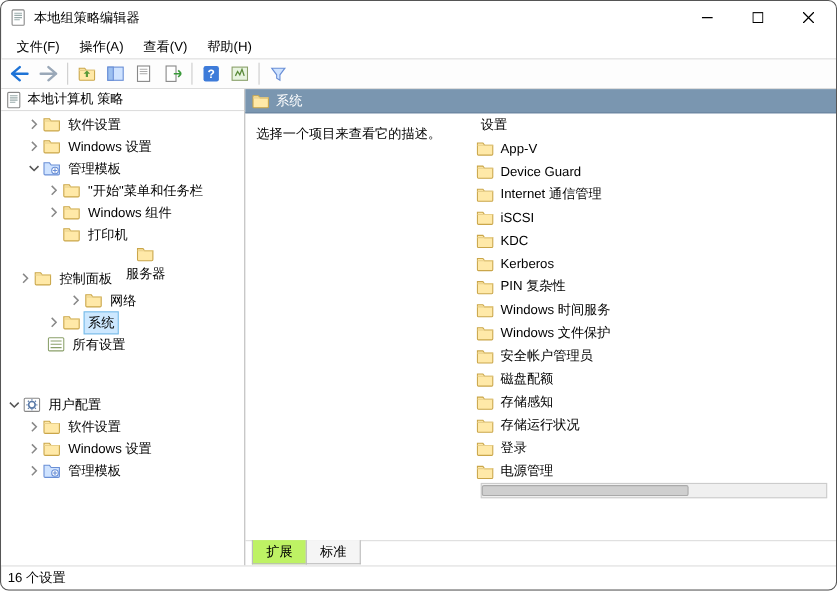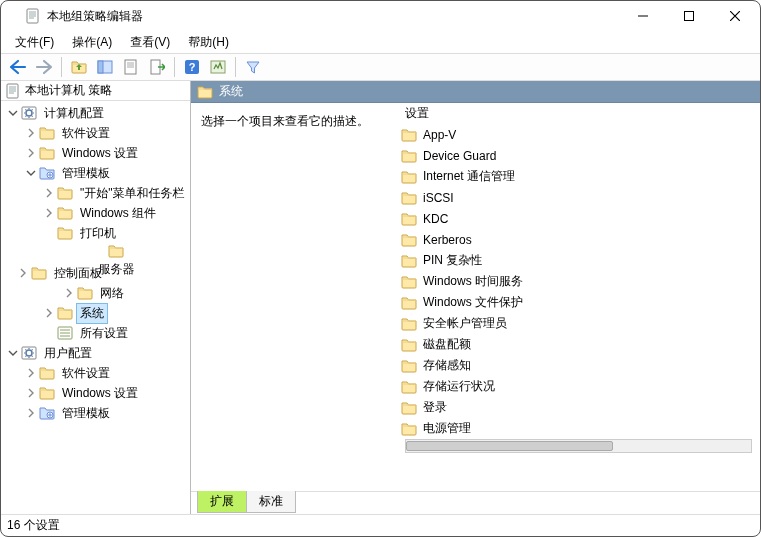--- a/index.html
+++ b/index.html
@@ -7,42 +7,41 @@
   .window {
     width: 761px; height: 537px;
     border: 1px solid #555; border-radius: 8px;
     background: #fff; display: flex; flex-direction: column;
     overflow: hidden; position: relative;
   }
   
   .titlebar {
     height: 30px; display: flex; align-items: center;
     padding: 0 2px 0 8px;
-    margin-left: 16px;
   }
   .titlebar .app-icon { width: 16px; height: 16px; margin-right: 6px; }
   .titlebar .title { flex: 1; font-size: 12px; }
   .win-controls { display: flex; }
   .win-btn { width: 46px; height: 30px; display: flex; align-items: center; justify-content: center; }
   .win-btn svg { width: 10px; height: 10px; }
   
   .menubar { height: 22px; display: flex; align-items: center; padding: 0 6px; gap: 2px; }
   .menu-item { padding: 2px 8px; font-size: 12px; }
   
   .toolbar {
     height: 28px; border-top: 1px solid #ddd; border-bottom: 1px solid #ddd;
     display: flex; align-items: center; padding: 0 4px; gap: 0;
     background: #fdfdfd;
   }
   .tbtn { width: 26px; height: 24px; display: flex; align-items: center; justify-content: center; }
   .tsep { width: 1px; height: 20px; background: #ccc; margin: 0 4px; }
   
   .body-row { flex: 1; display: flex; min-height: 0; }
   .tree-pane {
-    width: 190px; border-right: 1px solid #bbb;
+    width: 222px; border-right: 1px solid #bbb;
     display: flex; flex-direction: column;
     background: #fff;
   }
   .tree-header {
     height: 20px; display: flex; align-items: center; gap: 4px;
     padding: 0 4px; font-size: 12px;
     border-bottom: 1px solid #ddd;
   }
   .tree-body { flex: 1; overflow: auto; padding-top: 2px; }
   .tree-node { display: flex; align-items: center; height: 20px; font-size: 12px; white-space: nowrap; }
@@ -216,31 +215,20 @@
     <div class="tree-pane">
       <div class="tree-header">
         <svg width="16" height="16" viewBox="0 0 16 16">
             <use href="#root-doc-icon"></use>
           </svg>
         <span>本地计算机 策略</span>
       </div>
       <div class="tree-body">
 
         <div id="tree-container">
-            <div class="tree-node" style="padding-left: 6px;">
-              <span class="expander">
-                <svg width="10" height="10" viewBox="0 0 10 10">
-                  <path d="M1 3 L5 7 L9 3" stroke="#555" fill="none" stroke-width="1.4"></path>
-                </svg>
-              </span>
-              <span class="node-icon"><svg width="16" height="16" viewBox="0 0 16 16">
-                  <use href="#gear-node-icon"></use>
-                </svg></span>
-              <span class="node-label">计算机配置</span>
-            </div>
             <div class="tree-node" style="padding-left: 24px;">
               <span class="expander">
                 <svg width="10" height="10" viewBox="0 0 10 10">
                   <path d="M3 1 L7 5 L3 9" stroke="#888" fill="none" stroke-width="1.4"></path>
                 </svg>
               </span>
               <span class="node-icon"><svg width="16" height="16" viewBox="0 0 16 16">
                   <use href="#folder-icon"></use>
                 </svg></span>
               <span class="node-label">软件设置</span>
@@ -329,28 +317,28 @@
               <span class="expander">
                 <svg width="10" height="10" viewBox="0 0 10 10">
                   <path d="M3 1 L7 5 L3 9" stroke="#888" fill="none" stroke-width="1.4"></path>
                 </svg>
               </span>
               <span class="node-icon"><svg width="16" height="16" viewBox="0 0 16 16">
                   <use href="#folder-icon"></use>
                 </svg></span>
               <span class="node-label">系统</span>
             </div>
-            <div class="tree-node" style="padding-left: 42px;">
+            <div class="tree-node" style="padding-left: 28px;">
               <span class="expander"></span>
               <span class="node-icon"><svg width="16" height="16" viewBox="0 0 16 16">
                   <use href="#settings-list-icon"></use>
                 </svg></span>
               <span class="node-label">所有设置</span>
             </div>
-            <div class="tree-node" style="padding-left: 6px;">
+            <div class="tree-node" style="padding-left: 6px; margin-top: 35px;">
               <span class="expander">
                 <svg width="10" height="10" viewBox="0 0 10 10">
                   <path d="M1 3 L5 7 L9 3" stroke="#555" fill="none" stroke-width="1.4"></path>
                 </svg>
               </span>
               <span class="node-icon"><svg width="16" height="16" viewBox="0 0 16 16">
                   <use href="#gear-node-icon"></use>
                 </svg></span>
               <span class="node-label">用户配置</span>
             </div>

